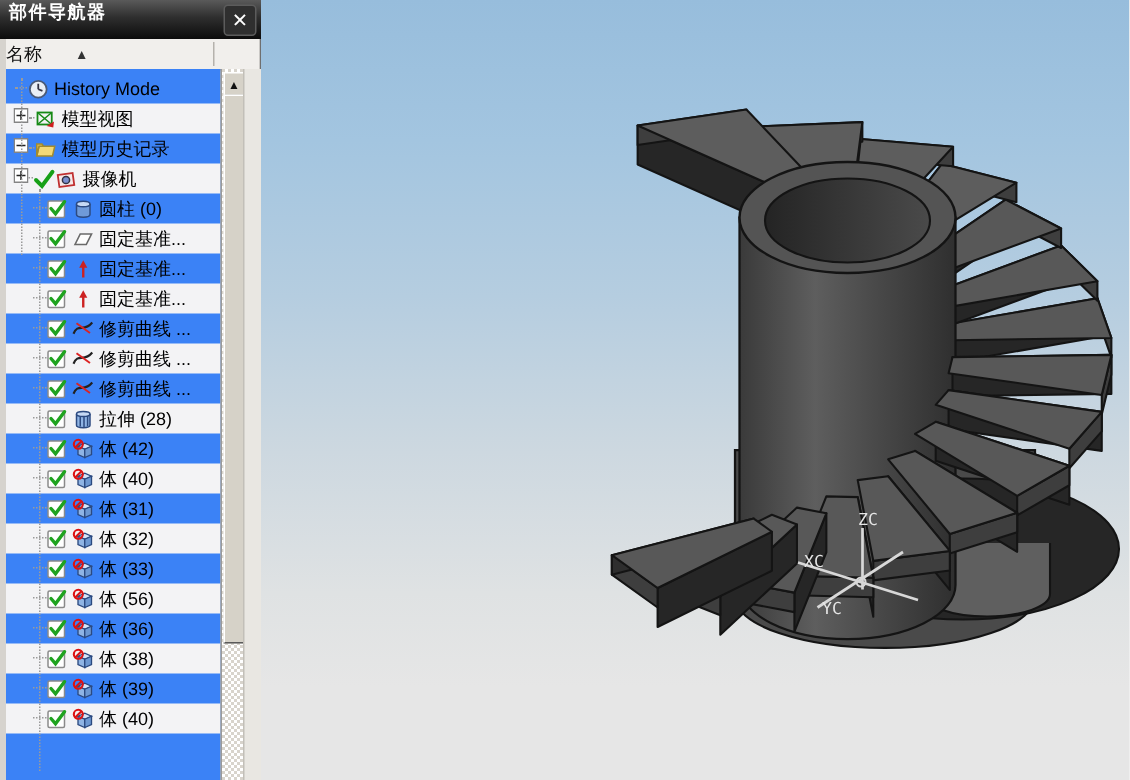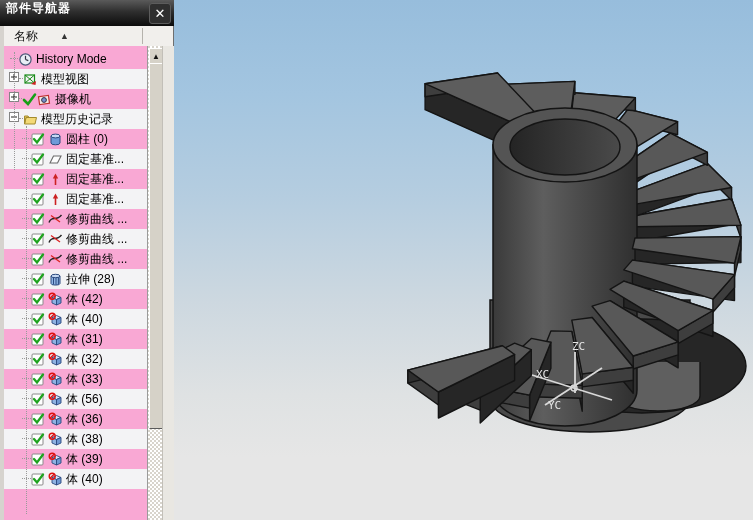--- a/index.html
+++ b/index.html
@@ -15,25 +15,25 @@
   #titlebar{position:absolute;left:0;top:0;width:174px;height:26px;
             background:linear-gradient(180deg,#5a5a5a 0%,#2e2e2e 45%,#0c0c0c 100%);
             display:flex;align-items:flex-start;}
   #title{color:#ffffff;font-size:12px;font-weight:bold;padding-left:6px;letter-spacing:1px;}
   #closebtn{position:absolute;right:3px;top:3px;width:20px;height:19px;background:#2f2f2f;
             border:1px solid #5c5c5c;border-radius:3px;color:#fff;font-size:13px;font-weight:bold;
             display:flex;align-items:center;justify-content:center;cursor:default;}
   #header{position:absolute;left:4px;top:26px;width:169px;height:20px;background:#f1efec;
           border-bottom:1px solid #9a9a9a;display:flex;align-items:center;font-size:12px;color:#111;
           overflow:hidden;}
-  #col-name{padding-left:10px;}
+  #col-name{}
   #sort-tri{margin-left:22px;font-size:9px;color:#333;}
   #col-sep{position:absolute;left:138px;top:2px;bottom:2px;width:1px;background:#b5b2ac;}
   #col-attach{position:absolute;left:143px;white-space:nowrap;margin-left:44px;}
-  #treewrap{position:absolute;left:4px;top:46px;width:143px;bottom:0;background:#f9a8d4;
+  #treewrap{position:absolute;left:4px;top:46px;width:143px;bottom:0;background:#3b82f6;
             overflow:hidden;padding-top:3px;box-sizing:content-box;}
   .row{height:20px;display:flex;align-items:center;font-size:12px;color:#000;white-space:nowrap;position:relative;}
   .row:nth-child(even){background:#f3f3f5;}
   .row .lbl{margin-left:3px;overflow:hidden;}
   .ico{flex:0 0 auto;display:inline-flex;}
   .hg{flex:0 0 auto;height:1px;border-top:1px dotted #9a9a9a;}
   .vguide{position:absolute;width:1px;border-left:1px dotted #9a9a9a;z-index:2;}
   
   #vscroll{position:absolute;left:147px;top:46px;width:15px;bottom:0;
            background-image:conic-gradient(#ffffff 25%,#d8d4cc 0 50%,#ffffff 0 75%,#d8d4cc 0);
@@ -204,44 +204,44 @@
               <line x1="11.5" y1="3" x2="2" y2="11" stroke="#178a17"></line>
               <path d="M8 12 L13 9 L12.5 13 Z" fill="#cf2020"></path>
             </svg>
             <span class="lbl">模型视图</span>
           </div>
           <div class="row">
             <span style="width:5px"></span>
             <svg class="ico " width="10" height="15" viewBox="0 0 10 15">
               <rect x="0.5" y="0.5" width="9" height="9" fill="#fff" stroke="#848484"></rect>
               <line x1="2" y1="5" x2="8" y2="5" stroke="#222"></line>
-              <line x1="5" y1="2" x2="5" y2="8" stroke="#222"></line>
-            </svg>
-            <span class="hg" style="width:3px"></span>
-            <svg class="ico " width="15" height="15" viewBox="0 0 15 15">
-              <path d="M2 8 L6 12 L13 2.5" fill="none" stroke="#17a017" stroke-width="2.6" stroke-linecap="round"></path>
-            </svg>
-            <svg class="ico " width="15" height="15" viewBox="0 0 15 15">
-              <rect x="2" y="4" width="10" height="8" fill="#f6e8e8" stroke="#c03030" stroke-width="1.2" transform="rotate(-8 7 8)"></rect>
-              <circle cx="7" cy="8" r="2.4" fill="#7a8fd0" stroke="#334"></circle>
-            </svg>
-            <span class="lbl">摄像机</span>
+            </svg>
+            <span class="hg" style="width:4px"></span>
+            <svg class="ico " width="15" height="15" viewBox="0 0 15 15">
+              <path d="M1.5 12 L3 5.5 L13.5 5.5 L12 12 Z" fill="#f3d977" stroke="#a28a2e"></path>
+              <path d="M1.5 12 L1.5 4 L5 4 L6 5.5 L3 5.5 Z" fill="#e8c75a" stroke="#a28a2e"></path>
+            </svg>
+            <span class="lbl">模型历史记录</span>
           </div>
           <div class="row">
             <span style="width:5px"></span>
             <svg class="ico " width="10" height="15" viewBox="0 0 10 15">
               <rect x="0.5" y="0.5" width="9" height="9" fill="#fff" stroke="#848484"></rect>
               <line x1="2" y1="5" x2="8" y2="5" stroke="#222"></line>
-            </svg>
-            <span class="hg" style="width:4px"></span>
-            <svg class="ico " width="15" height="15" viewBox="0 0 15 15">
-              <path d="M1.5 12 L3 5.5 L13.5 5.5 L12 12 Z" fill="#f3d977" stroke="#a28a2e"></path>
-              <path d="M1.5 12 L1.5 4 L5 4 L6 5.5 L3 5.5 Z" fill="#e8c75a" stroke="#a28a2e"></path>
-            </svg>
-            <span class="lbl">模型历史记录</span>
+              <line x1="5" y1="2" x2="5" y2="8" stroke="#222"></line>
+            </svg>
+            <span class="hg" style="width:3px"></span>
+            <svg class="ico " width="15" height="15" viewBox="0 0 15 15">
+              <path d="M2 8 L6 12 L13 2.5" fill="none" stroke="#17a017" stroke-width="2.6" stroke-linecap="round"></path>
+            </svg>
+            <svg class="ico " width="15" height="15" viewBox="0 0 15 15">
+              <rect x="2" y="4" width="10" height="8" fill="#f6e8e8" stroke="#c03030" stroke-width="1.2" transform="rotate(-8 7 8)"></rect>
+              <circle cx="7" cy="8" r="2.4" fill="#7a8fd0" stroke="#334"></circle>
+            </svg>
+            <span class="lbl">摄像机</span>
           </div>
           <div class="row">
             <span class="hg" style="width:9px;margin-left:18px"></span>
             <svg class="ico " width="15" height="15" viewBox="0 0 15 15">
               <rect x="1" y="2" width="11" height="11" rx="1" fill="#fff" stroke="#8a8a8a"></rect>
               <path d="M3 7 L6 10.5 L12 2.5" fill="none" stroke="#1fa31f" stroke-width="2.3" stroke-linecap="round"></path>
             </svg>
             <span style="width:2px"></span>
             <svg class="ico " width="15" height="15" viewBox="0 0 15 15">
               <path d="M3 4 L3 11 A4.5 1.8 0 0 0 12 11 L12 4" fill="#6f9ad8" stroke="#2c4a80"></path>

